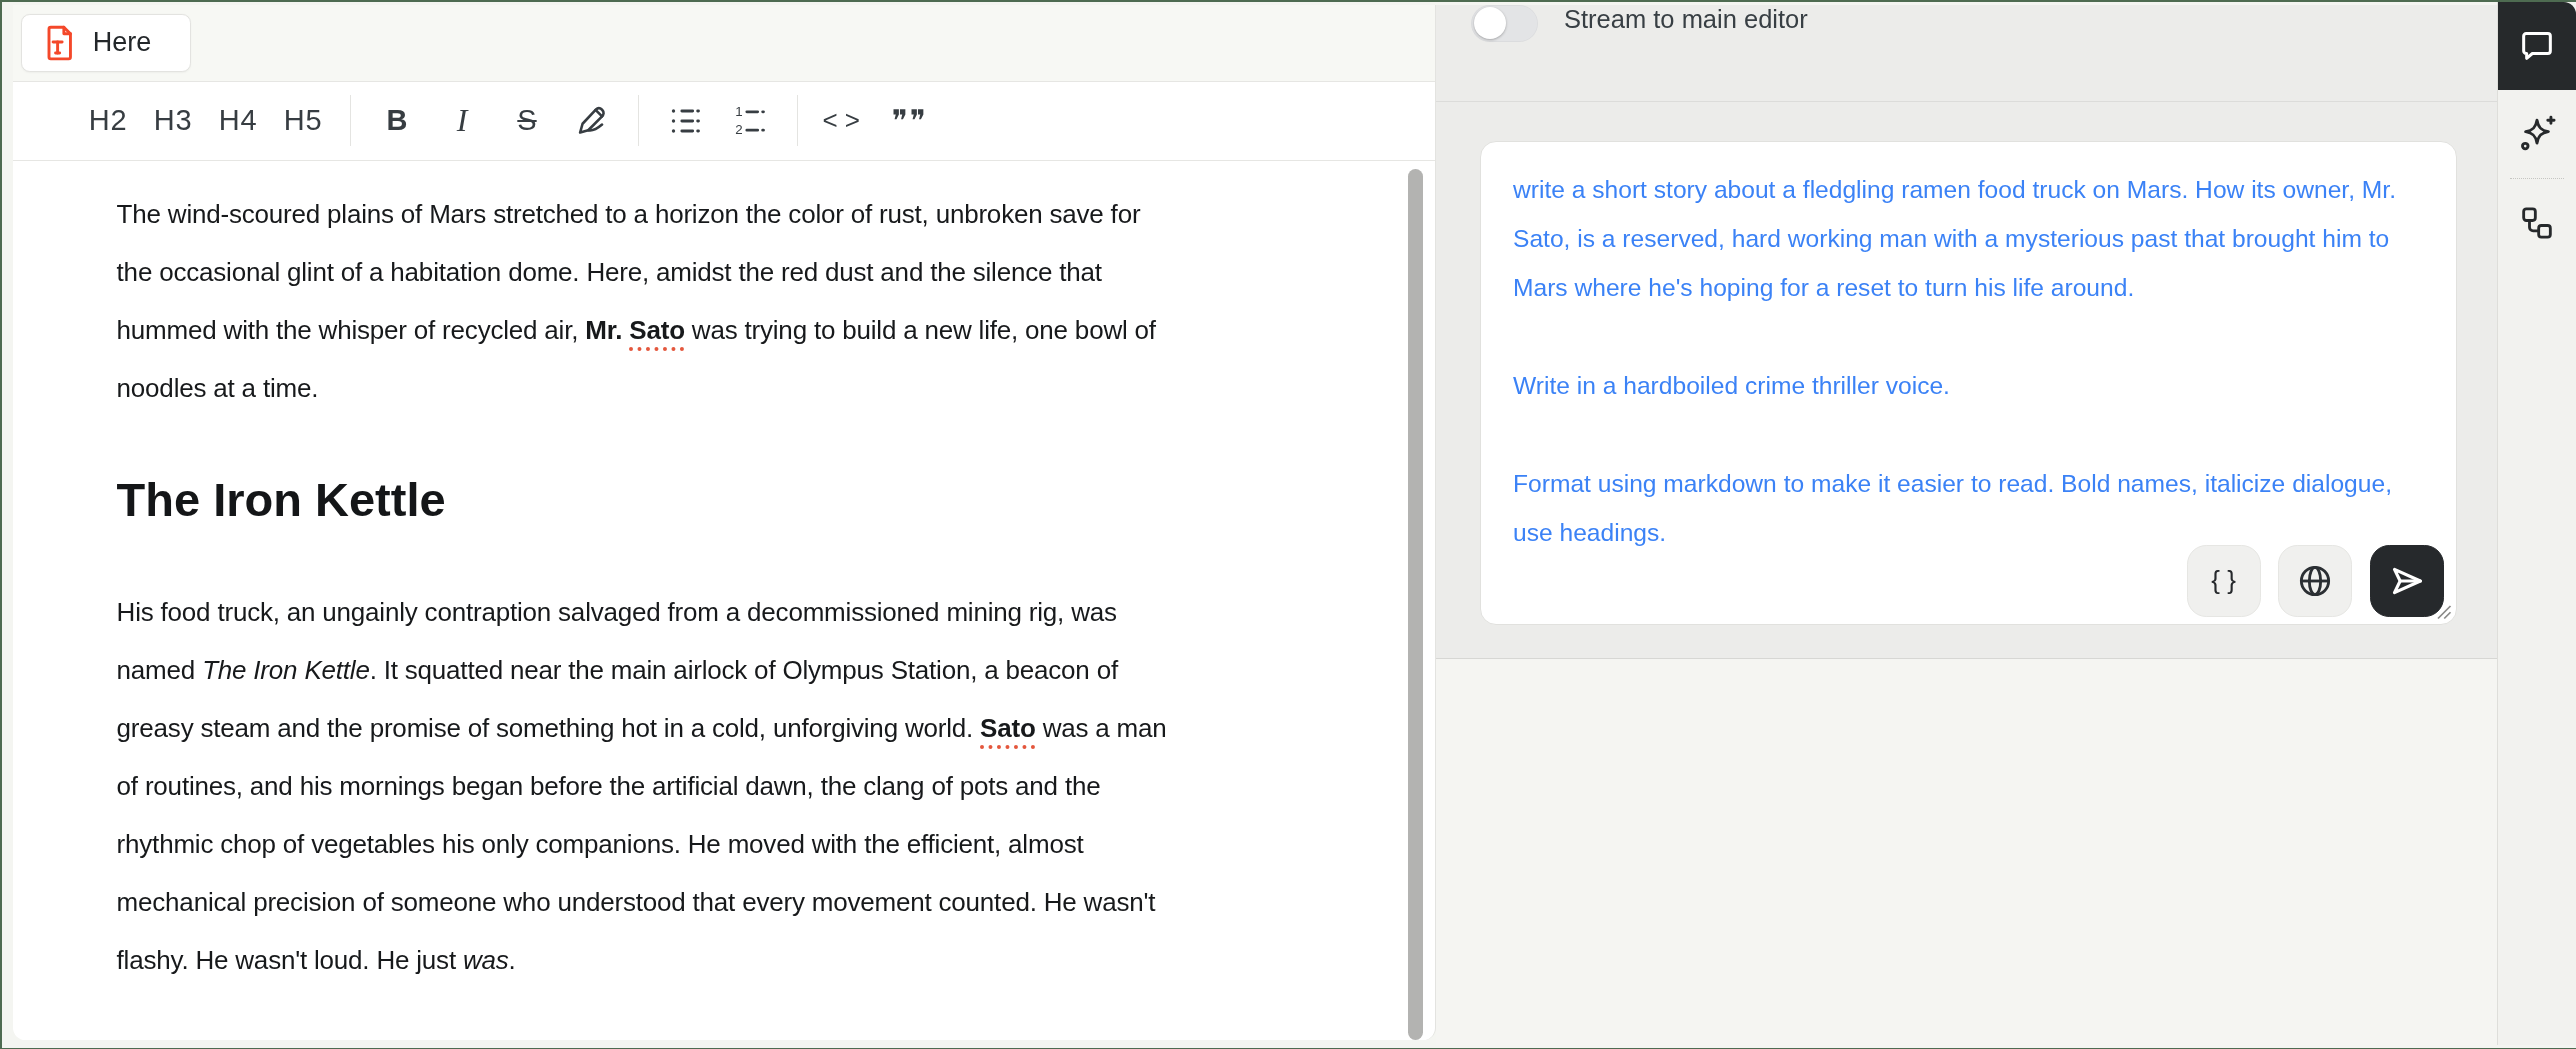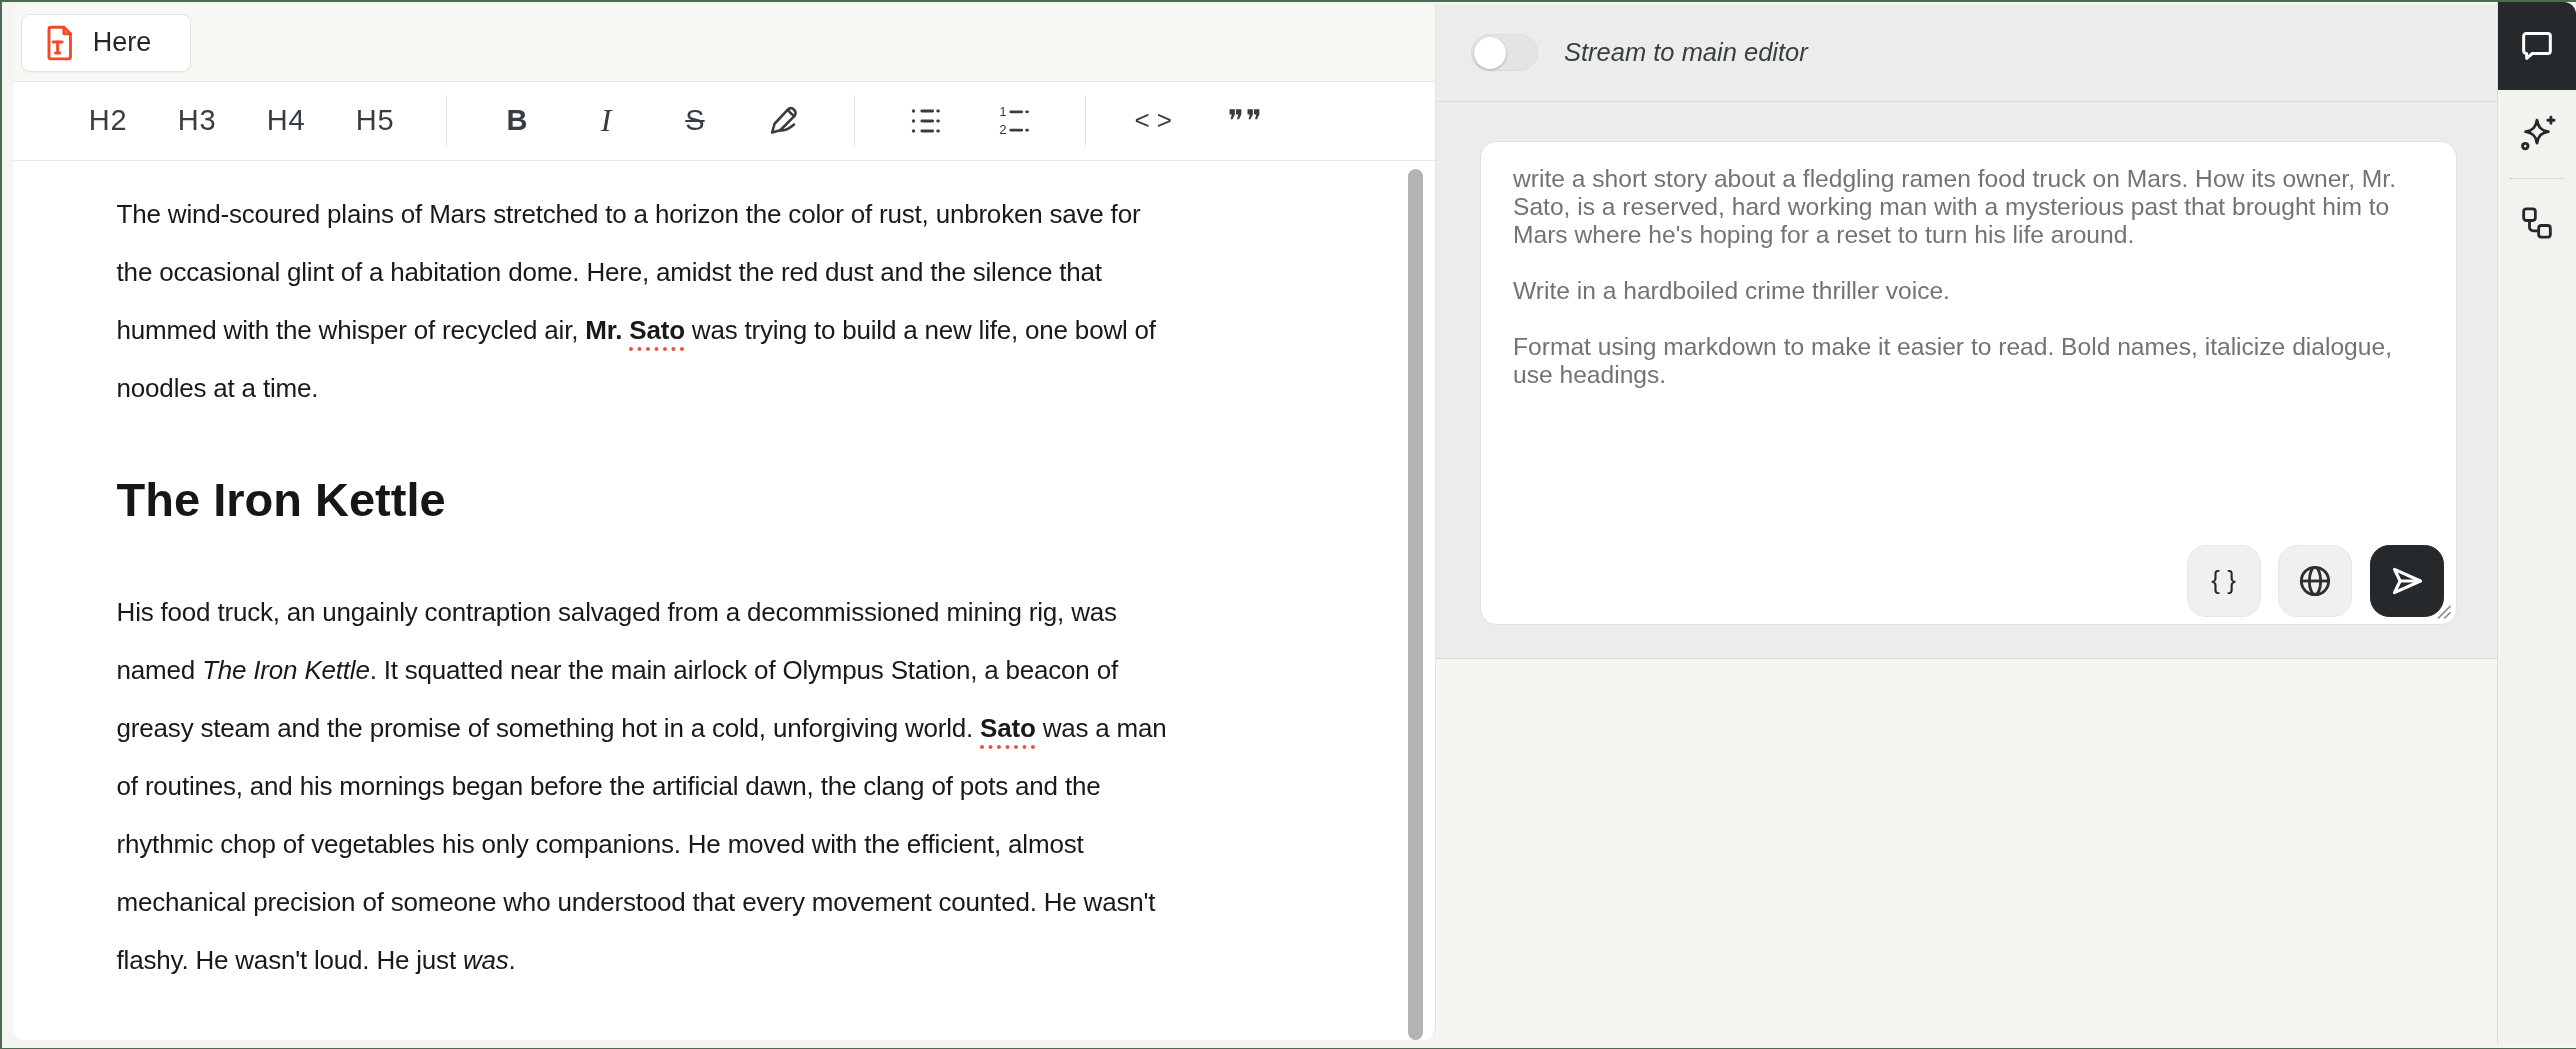--- a/index.html
+++ b/index.html
@@ -36,21 +36,21 @@
     background: #ffffff; border: 0.9px solid #e3e3e0;
     border-radius: 8.8px; height: 58px; padding: 0 39px 0 19.3px;
     box-shadow: 0 0.9px 1.8px rgba(0,0,0,0.04);
     cursor: pointer;
   }
   .doc-tab .tab-label { font-size: 27px; color: #23272a; }
   .toolbar {
     height: 79px; background: #ffffff;
     border-bottom: 0.9px solid #e6e6e3;
     display: flex; align-items: center;
-    padding-left: 63px; gap: 24px;
+    padding-left: 63px; gap: 0;
   }
   .tb-btn {
     min-width: 65px; height: 58px; border: none; background: transparent;
     display: flex; align-items: center; justify-content: center;
     font-family: "Liberation Sans", sans-serif;
     font-size: 29px; color: #373d42; cursor: pointer; border-radius: 7px;
   }
   .tb-btn.heading { font-weight: 500; letter-spacing: 0.9px; }
   .tb-btn.bold { font-weight: 600; }
   .tb-btn.italic { font-family: "Liberation Serif", serif; font-style: italic; font-size: 32px; }
@@ -78,40 +78,40 @@
     width: 15px; border-radius: 8px; background: #b3b3b1;
   }
   
   .assistant-panel {
     position: absolute; left: 1434px; top: 2.6px; width: 1061px; bottom: 2.6px;
     background: #f5f5f2;
   }
   .panel-top { background: #ececea; height: 654px; border-bottom: 0.9px solid #d7d7d4; }
   .toggle-row {
     height: 97px; border-bottom: 0.9px solid #dcdcda;
-    display: flex; align-items: center; padding-left: 35px; gap: 26px; font-style: italic;
+    display: flex; align-items: flex-start; padding-left: 35px; gap: 26px;
   }
   .switch {
     width: 67px; height: 37px; border-radius: 18.5px; background: #e3e4e6;
     position: relative; cursor: pointer; flex: 0 0 auto;
     box-shadow: inset 0 0 0 0.9px rgba(0,0,0,0.03);
   }
   .switch .knob {
     position: absolute; left: 2.6px; top: 2.6px; width: 32px; height: 32px;
     border-radius: 50%; background: #ffffff;
     box-shadow: 0 0.9px 2.6px rgba(0,0,0,0.28);
   }
   .toggle-label { font-size: 25.5px; color: #383f44; }
   .prompt-card {
     position: relative; margin: 39px 40px 0 44px; height: 484px;
     background: #ffffff; border: 0.9px solid #e1e1de; border-radius: 16px;
   }
   .prompt-text {
     padding: 23px 35px 0 32px;
-    font-size: 24.6px; line-height: 28px; color: #737373;
+    font-size: 24.6px; line-height: 49px; color: #3b82f6;
     white-space: pre-wrap; width: 967px;
     cursor: text;
   }
   .prompt-actions {
     position: absolute; right: 12.3px; bottom: 7px;
     display: flex; gap: 17.6px; align-items: center;
   }
   .icon-btn {
     width: 74px; height: 72px; border-radius: 19.3px;
     background: #f0f0ee; border: 0.9px solid #e6e6e3;

